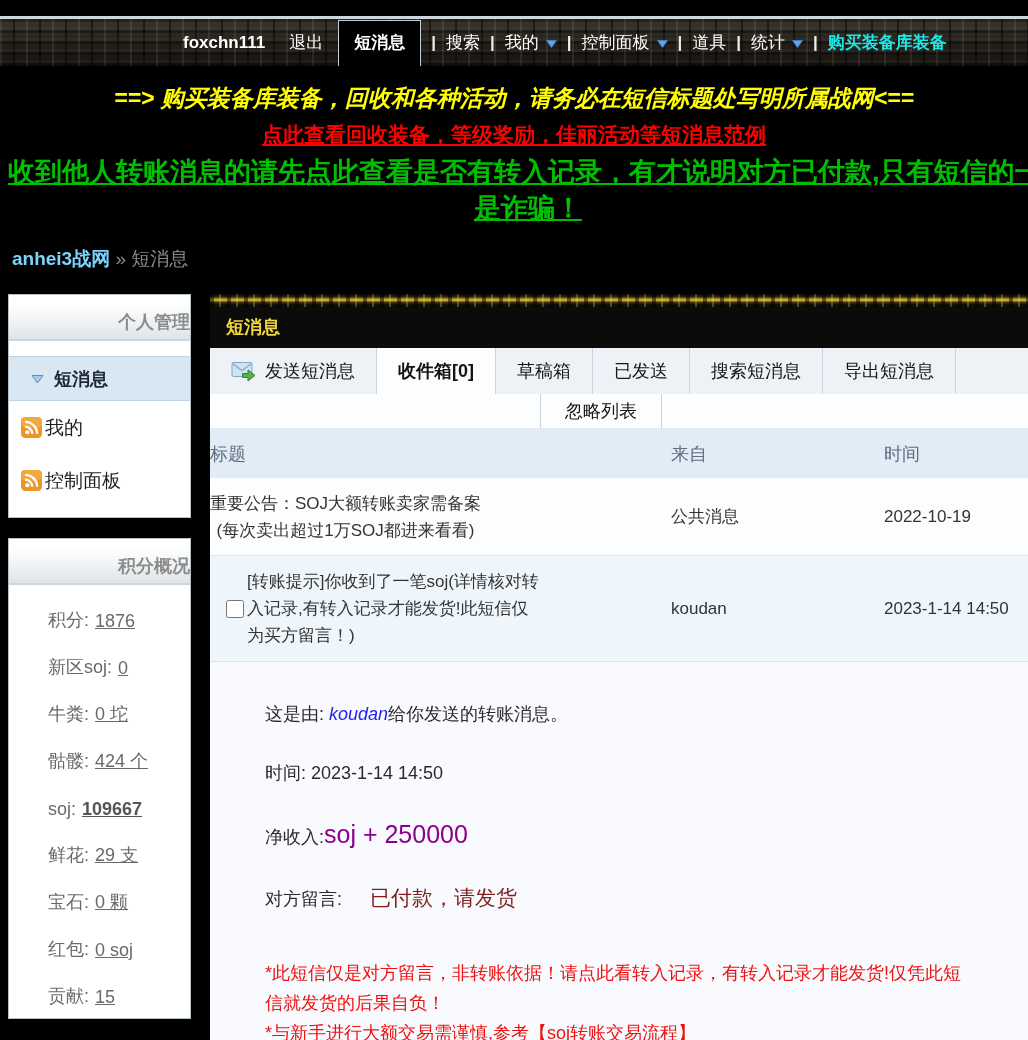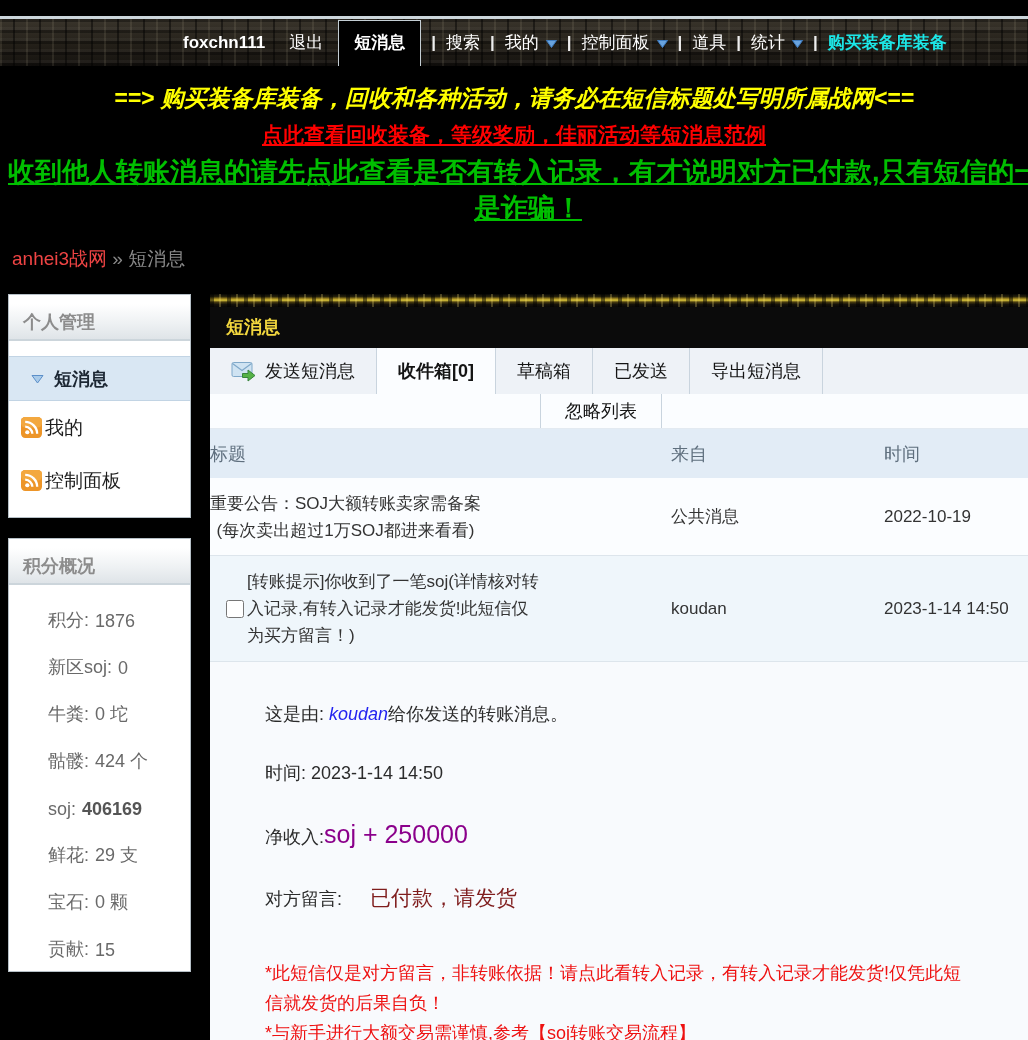--- a/index.html
+++ b/index.html
@@ -28,41 +28,41 @@
   .ann1 { margin-top:17px; text-align:center; color:#ffff00; font-weight:bold; font-size:23px;font-style:italic; }
   .ann2 { margin-top:7px; text-align:center; color:#ff0000; font-weight:bold; font-size:21px;
     text-decoration:underline; cursor:pointer; }
   .ann3 { margin-top:5px; margin-left:8px; color:#00bf00; font-weight:bold; font-size:27px;
     text-decoration:underline; white-space:nowrap; cursor:pointer; }
   .ann4 { width:1056px; text-align:center; color:#00bf00; font-weight:bold; font-size:27px; cursor:pointer; }
   .ann4 span { text-decoration:underline; }
 
   
   .crumb { margin:20px 0 0 12px; font-size:19px; color:#8a8a8a; }
-  .crumb .site { color:#ef4444; font-weight:normal; }
+  .crumb .site { color:#7dd3fc; font-weight:bold; }
 
   
   .cols { display:flex; align-items:flex-start; margin-top:22px; }
 
   
   .sidebar { width:183px; margin-left:8px; flex:none; }
   .panel { background:#fff; border:1px solid #b6c0c7; padding-bottom:10px; }
   .panel + .panel { margin-top:20px; }
   .panel-h { margin-top:9px; height:37px; line-height:36px; padding-left:14px; font-size:18px;
     font-weight:bold; color:#8c8c8c; border-bottom:2px solid #ccd5db;
-    background:linear-gradient(#ffffff,#eef1f3 55%,#dfe4e8); }
+    background:linear-gradient(#ffffff,#eef1f3 55%,#dfe4e8);text-align:right; }
   .side-msg { margin-top:15px; height:45px; display:flex; align-items:center;
     background:#d9e7f3; border-top:1px solid #c2d4e4; border-bottom:1px solid #c2d4e4;
     font-size:18px; font-weight:bold; color:#1c2733; cursor:pointer; }
   .tri { margin:0 10px 0 22px; line-height:0; }
   .rss-row { height:53px; display:flex; align-items:center; padding-left:12px; font-size:19px;
     color:#1d1d1d; cursor:pointer; }
   .rss-row svg { margin-right:3px; }
   .stat { height:47px; display:flex; align-items:flex-end; padding-left:39px; font-size:18px; color:#696969; }
-  .stat .v { margin-left:6px; }
+  .stat .v { margin-left:6px;text-decoration:underline; }
   .stat .bold { font-weight:bold; color:#555; }
 
   
   .main { width:930px; margin-left:19px; flex:none; background:#f8fafd; }
   .gold { height:13px;
     background:
       repeating-linear-gradient(90deg, rgba(0,0,0,.5) 0 4px, rgba(0,0,0,0) 4px 9px, rgba(255,230,120,.25) 9px 11px, rgba(0,0,0,0) 11px 17px),
       linear-gradient(#050505 0%, #27220b 20%, #ab8f22 38%, #d8c23a 48%, #4a3d10 62%, #15120a 80%, #090806 100%); }
   .mhead { height:41px; line-height:41px; background:#0b0b0b; color:#f2d73e; font-weight:bold;
     font-size:18px; padding-left:16px; }
@@ -188,29 +188,33 @@
       <div class="stat" data-interactable="false">
           <span>牛粪:</span>
           <span class="v">0 坨</span>
         </div>
       <div class="stat" data-interactable="false">
           <span>骷髅:</span>
           <span class="v">424 个</span>
         </div>
       <div class="stat" data-interactable="false">
           <span>soj:</span>
-          <span class="v bold">406169</span>
+          <span class="v bold">109667</span>
         </div>
       <div class="stat" data-interactable="false">
           <span>鲜花:</span>
           <span class="v">29 支</span>
         </div>
       <div class="stat" data-interactable="false">
           <span>宝石:</span>
           <span class="v">0 颗</span>
+        </div>
+      <div class="stat" data-interactable="false">
+          <span>红包:</span>
+          <span class="v">0 soj</span>
         </div>
       <div class="stat" data-interactable="false">
           <span>贡献:</span>
           <span class="v">15</span>
         </div>
     </div>
   </div>
 
   <div class="main" data-interactable="false">
     <div class="gold" data-interactable="false"></div>
@@ -228,20 +232,23 @@
       <div class="tab active" data-interactable="true">
           <span>收件箱[0]</span>
         </div>
       <div class="tab" data-interactable="true">
           <span>草稿箱</span>
         </div>
       <div class="tab" data-interactable="true">
           <span>已发送</span>
         </div>
       <div class="tab" data-interactable="true">
+          <span>搜索短消息</span>
+        </div>
+      <div class="tab" data-interactable="true">
           <span>导出短消息</span>
         </div>
     </div>
     <div class="tabbar2" data-interactable="false">
       <div class="tab-ign" data-interactable="true">
           <span>忽略列表</span>
         </div>
     </div>
 
     <div class="thead" data-interactable="false">

